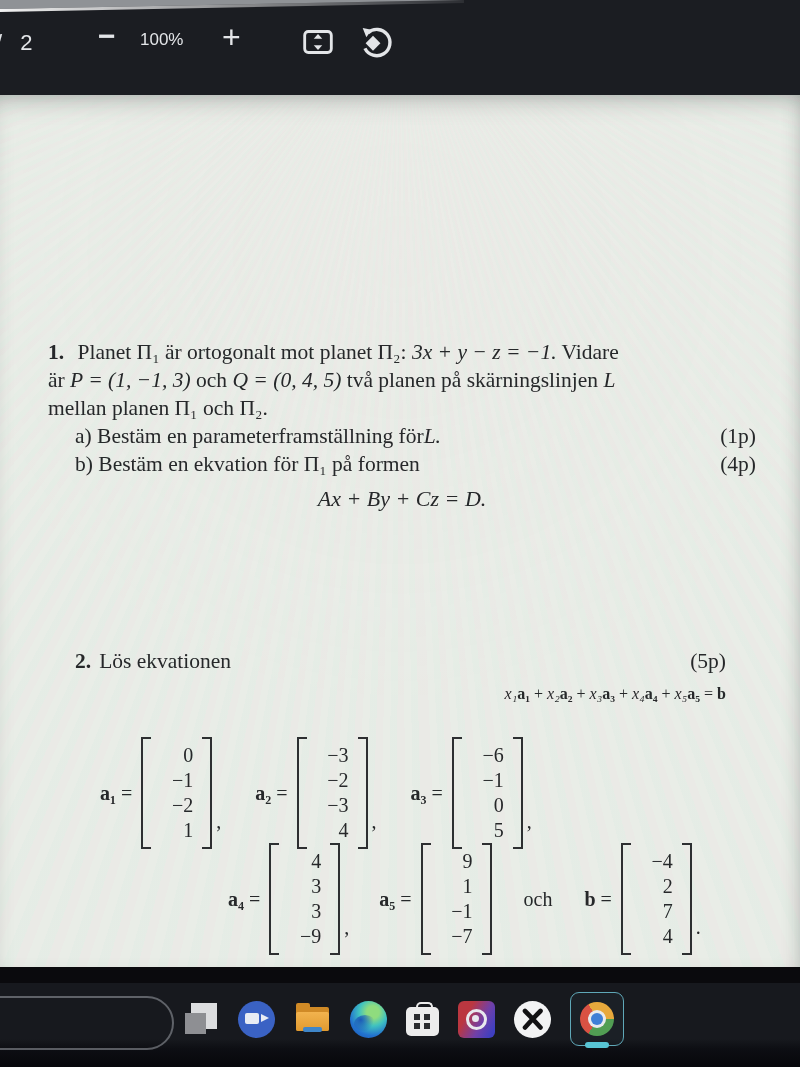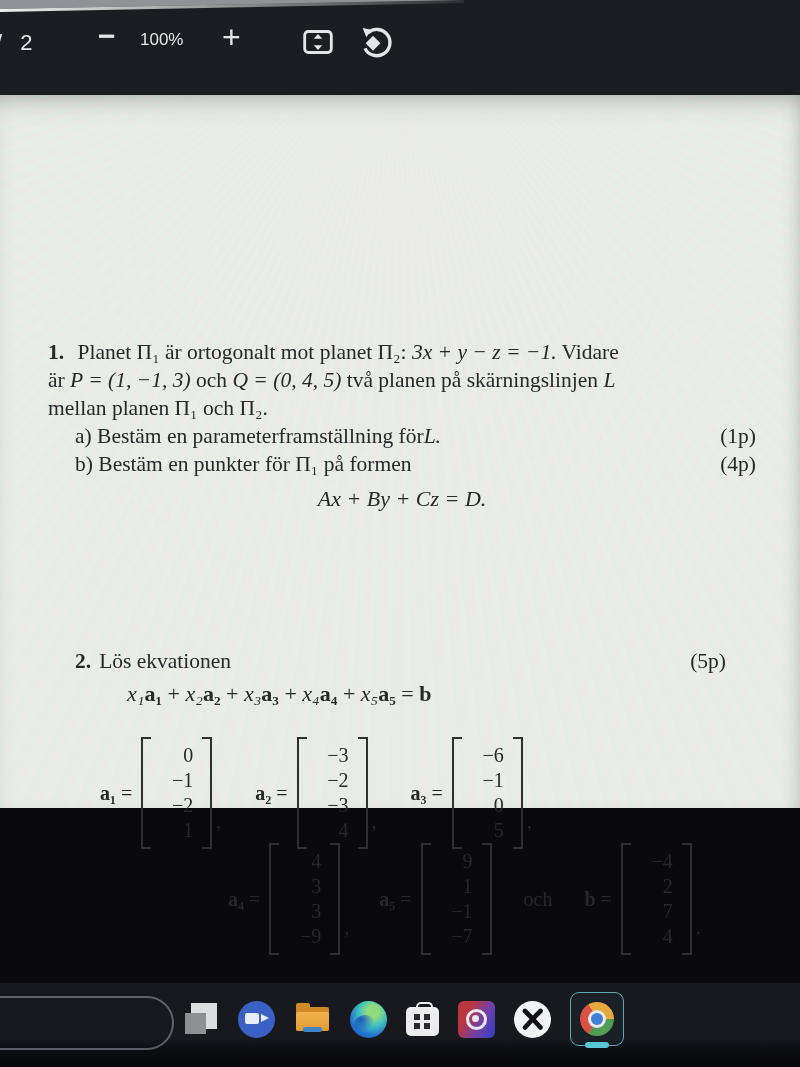--- a/index.html
+++ b/index.html
@@ -17,38 +17,38 @@
                    font-family:"Liberation Sans","DejaVu Sans",sans-serif;}
   .page-ind{left:-4px;top:30px;font-size:22px;letter-spacing:6px;}
   .zoom-out{left:92px;top:18px;font-size:30px;font-weight:bold;}
   .zoom-level{left:140px;top:30px;font-size:17px;}
   .zoom-in{left:216px;top:18px;font-size:32px;font-weight:400;}
   .icon-btn{width:40px;height:40px;padding:0;display:flex;align-items:center;justify-content:center;}
   .fit-btn{left:298px;top:23px;}
   .rotate-btn{left:356px;top:23px;}
 
   
-  .document{position:absolute;top:95px;left:0;width:800px;height:713px;background:#e9ede7;
+  .document{position:absolute;top:95px;left:0;width:800px;height:872px;background:#e9ede7;
             color:#26282a;font-family:"Liberation Serif","DejaVu Serif",serif;
             box-shadow:inset 0 16px 26px -14px rgba(55,62,62,.38), inset -10px 0 22px -14px rgba(55,62,62,.30);}
   .document::before{content:"";position:absolute;inset:0;pointer-events:none;opacity:.55;
      background:
        repeating-conic-gradient(from 178deg at 50% -12%,rgba(255,170,205,.075) 0deg .55deg,rgba(165,235,205,.085) .55deg 1.1deg,rgba(236,240,235,0) 1.1deg 1.65deg),
        radial-gradient(circle at 50% 18%,rgba(255,215,230,.12),rgba(255,255,255,0) 55%);}
   .serifline{white-space:nowrap;}
   .mi{font-style:italic;}
   .mb{font-weight:bold;}
   .p1{position:absolute;left:48px;right:44px;top:243px;font-size:21.5px;line-height:28px;}
   .pline{display:flex;}
   .pnum{font-weight:bold;margin-right:8px;}
   .indent{padding-left:27px;}
   .points{margin-left:auto;text-align:right;}
   .disp-eq{text-align:center;font-style:italic;margin-top:7px;font-size:22px;}
   .p2{position:absolute;left:75px;right:74px;top:552px;font-size:21.5px;line-height:28px;}
-  .p2eq{text-align:left;padding-left:52px;margin-top:5px;font-size:22px;}
+  .p2eq{text-align:right;padding-left:52px;margin-top:5px;font-size:16px;}
   .p2intro{margin-top:4px;}
 
   
   .vrow{position:absolute;display:flex;align-items:center;font-size:20px;}
   .vrow1{left:100px;top:642px;gap:34px;}
   .vrow2{left:228px;top:748px;gap:30px;}
   .vgroup{display:flex;align-items:center;}
   .vlabel{margin-right:9px;white-space:nowrap;text-align:center;}
   .vec{display:inline-flex;align-items:stretch;}
   .brak{position:relative;width:8px;}
@@ -153,21 +153,21 @@
       </div>
       <div class="serifline">
         <span>är </span><span class="mi">P = (1, −1, 3)</span><span> och </span><span class="mi">Q = (0, 4, 5)</span><span> två planen på skärningslinjen </span><span class="mi">L</span>
       </div>
       <div class="serifline">mellan planen Π₁ och Π₂.</div>
       <div class="pline indent">
         <span>a)</span>&nbsp;<span>Bestäm en parameterframställning för </span><span class="mi">L.</span>
         <span class="points">(1p)</span>
       </div>
       <div class="pline indent">
-        <span>b)</span>&nbsp;<span>Bestäm en punkter för Π₁ på formen</span>
+        <span>b)</span>&nbsp;<span>Bestäm en ekvation för Π₁ på formen</span>
         <span class="points">(4p)</span>
       </div>
       <div class="disp-eq">Ax + By + Cz = D.</div>
     </div>
 
     <div class="p2">
       <div class="pline">
         <span class="pnum">2.</span>
         <span>Lös ekvationen</span>
         <span class="points">(5p)</span>

